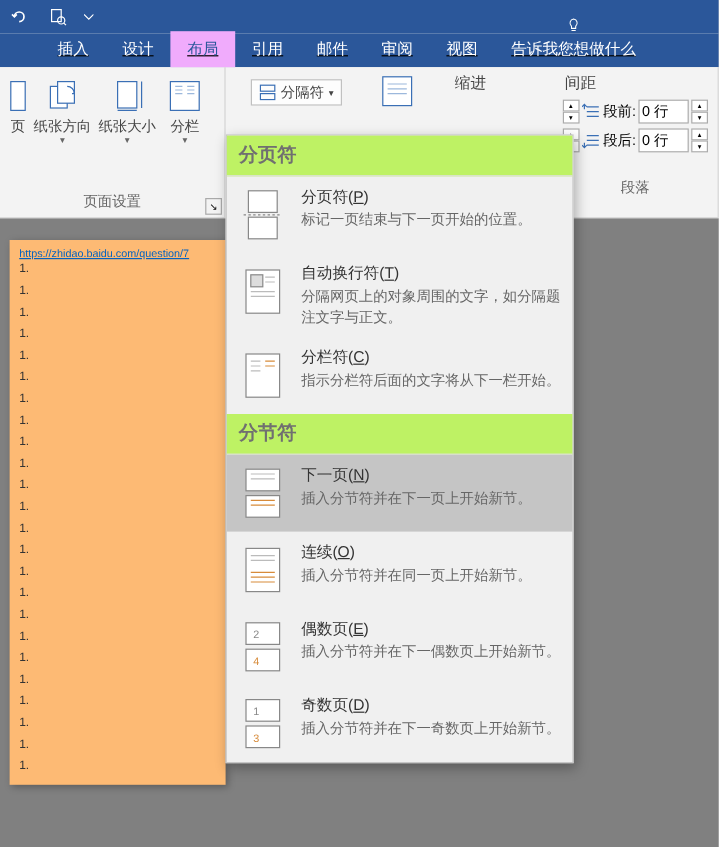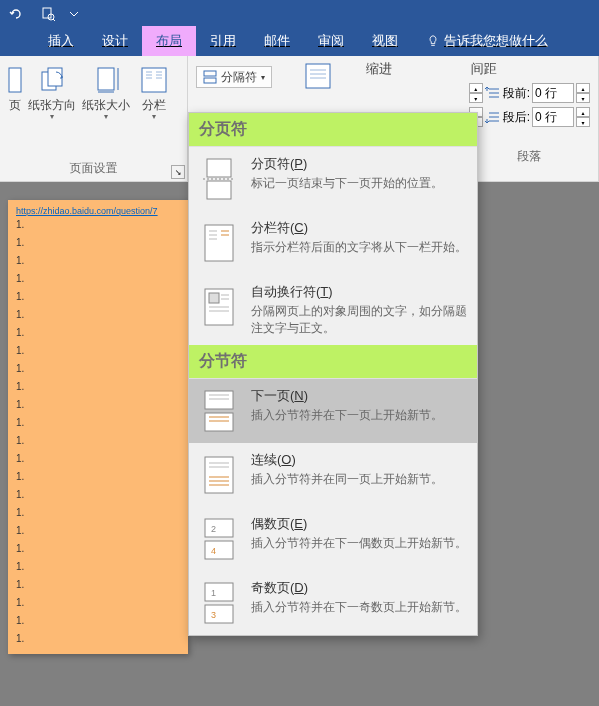--- a/index.html
+++ b/index.html
@@ -4,32 +4,32 @@
 <style>
 * { margin: 0; padding: 0; box-sizing: border-box; font-family: "Microsoft YaHei", sans-serif; }
 body { background: #f3f3f3; width: 599px; height: 706px; overflow: hidden; position: relative; }
 
 .titlebar { background: #2b579a; height: 28px; display: flex; align-items: center; padding: 0 4px; gap: 8px; }
 .titlebar .qat-btn { width: 24px; height: 24px; display: flex; align-items: center; justify-content: center; color: #fff; font-size: 14px; }
 
 .tabbar { background: #2b579a; height: 28px; display: flex; align-items: flex-end; text-decoration: underline; }
 .tab { color: #fff; padding: 6px 14px; font-size: 13px; cursor: pointer; }
 .tab.active { background: #f0abfc; color: #2b579a; }
-.tab.tell { display: flex; align-items: center; gap: 4px; }
+.tab.tell { display: flex; align-items: center; gap: 4px; flex-direction: column; }
 
 .ribbon { background: #f3f3f3; border-bottom: 1px solid #d4d4d4; height: 126px; display: flex; }
 .group { border-right: 1px solid #d4d4d4; padding: 4px 6px 2px; display: flex; flex-direction: column; position: relative; }
 .group-content { flex: 1; display: flex; align-items: flex-start; gap: 2px; }
 .group-label { text-align: center; font-size: 12px; color: #666; padding: 2px 0; }
 .big-btn { display: flex; flex-direction: column; align-items: center; width: 52px; padding: 4px 2px; cursor: pointer; }
 .big-btn .icon { width: 32px; height: 32px; display: flex; align-items: center; justify-content: center; }
 .big-btn .label { font-size: 12px; color: #444; text-align: center; margin-top: 2px; line-height: 1.2; }
 .big-btn .arrow { font-size: 8px; color: #666; }
 
-.small-row { display: flex; align-items: center; height: 34px; font-size: 12px; color: #444; gap: 2px; }
+.small-row { display: flex; align-items: center; height: 34px; font-size: 12px; color: #444; gap: 2px; margin-left: 13px; }
 
 .indent-group { padding: 4px 8px; }
 .indent-header { font-size: 13px; color: #444; margin-bottom: 4px; padding-left: 2px; }
 
 .spacing-row { display: flex; align-items: center; gap: 2px; margin-bottom: 2px; height: 22px; font-size: 12px; }
 .spacing-row input { width: 42px; height: 20px; border: 1px solid #ababab; font-size: 12px; padding: 0 2px; }
 .spinner { display: flex; flex-direction: column; width: 14px; }
 .spinner-btn { height: 10px; border: 1px solid #ababab; background: #fff; font-size: 6px; display: flex; align-items: center; justify-content: center; cursor: pointer; }
 
 .dialog-launcher { position: absolute; bottom: 2px; right: 2px; width: 14px; height: 14px; border: 1px solid #aaa; font-size: 8px; display: flex; align-items: center; justify-content: center; cursor: pointer; }
@@ -261,47 +261,47 @@
     <div class="dd-text">
       <div class="dd-title"><span>分页符(</span><u>P</u><span>)</span></div>
       <div class="dd-desc">标记一页结束与下一页开始的位置。</div>
     </div>
   </div>
 
   <div class="dd-item">
     <div class="dd-icon">
         <svg width="36" height="44" viewBox="0 0 36 44">
           <rect x="4" y="4" width="28" height="36" fill="#fff" stroke="#888"></rect>
+          <rect x="8" y="8" width="10" height="10" fill="#ddd" stroke="#888"></rect>
+          <line x1="20" y1="10" x2="28" y2="10" stroke="#bbb"></line>
+          <line x1="20" y1="14" x2="28" y2="14" stroke="#bbb"></line>
+          <line x1="8" y1="22" x2="28" y2="22" stroke="#bbb"></line>
+          <line x1="8" y1="26" x2="28" y2="26" stroke="#bbb"></line>
+        </svg>
+      </div>
+    <div class="dd-text">
+      <div class="dd-title"><span>自动换行符(</span><u>T</u><span>)</span></div>
+      <div class="dd-desc">分隔网页上的对象周围的文字，如分隔题注文字与正文。</div>
+    </div>
+  </div>
+
+  <div class="dd-item">
+    <div class="dd-icon">
+        <svg width="36" height="44" viewBox="0 0 36 44">
+          <rect x="4" y="4" width="28" height="36" fill="#fff" stroke="#888"></rect>
           <line x1="8" y1="10" x2="16" y2="10" stroke="#bbb"></line>
           <line x1="8" y1="14" x2="16" y2="14" stroke="#bbb"></line>
           <line x1="8" y1="18" x2="16" y2="18" stroke="#bbb"></line>
           <line x1="20" y1="10" x2="28" y2="10" stroke="#d78b3a"></line>
           <line x1="20" y1="14" x2="28" y2="14" stroke="#d78b3a"></line>
         </svg>
       </div>
     <div class="dd-text">
       <div class="dd-title"><span>分栏符(</span><u>C</u><span>)</span></div>
       <div class="dd-desc">指示分栏符后面的文字将从下一栏开始。</div>
-    </div>
-  </div>
-
-  <div class="dd-item">
-    <div class="dd-icon">
-        <svg width="36" height="44" viewBox="0 0 36 44">
-          <rect x="4" y="4" width="28" height="36" fill="#fff" stroke="#888"></rect>
-          <rect x="8" y="8" width="10" height="10" fill="#ddd" stroke="#888"></rect>
-          <line x1="20" y1="10" x2="28" y2="10" stroke="#bbb"></line>
-          <line x1="20" y1="14" x2="28" y2="14" stroke="#bbb"></line>
-          <line x1="8" y1="22" x2="28" y2="22" stroke="#bbb"></line>
-          <line x1="8" y1="26" x2="28" y2="26" stroke="#bbb"></line>
-        </svg>
-      </div>
-    <div class="dd-text">
-      <div class="dd-title"><span>自动换行符(</span><u>T</u><span>)</span></div>
-      <div class="dd-desc">分隔网页上的对象周围的文字，如分隔题注文字与正文。</div>
     </div>
   </div>
 
   <div class="dd-section-header">分节符</div>
 
   <div class="dd-item hover">
     <div class="dd-icon">
         <svg width="36" height="44" viewBox="0 0 36 44">
           <rect x="4" y="2" width="28" height="18" fill="#fff" stroke="#888"></rect>
           <line x1="8" y1="6" x2="28" y2="6" stroke="#bbb"></line>

